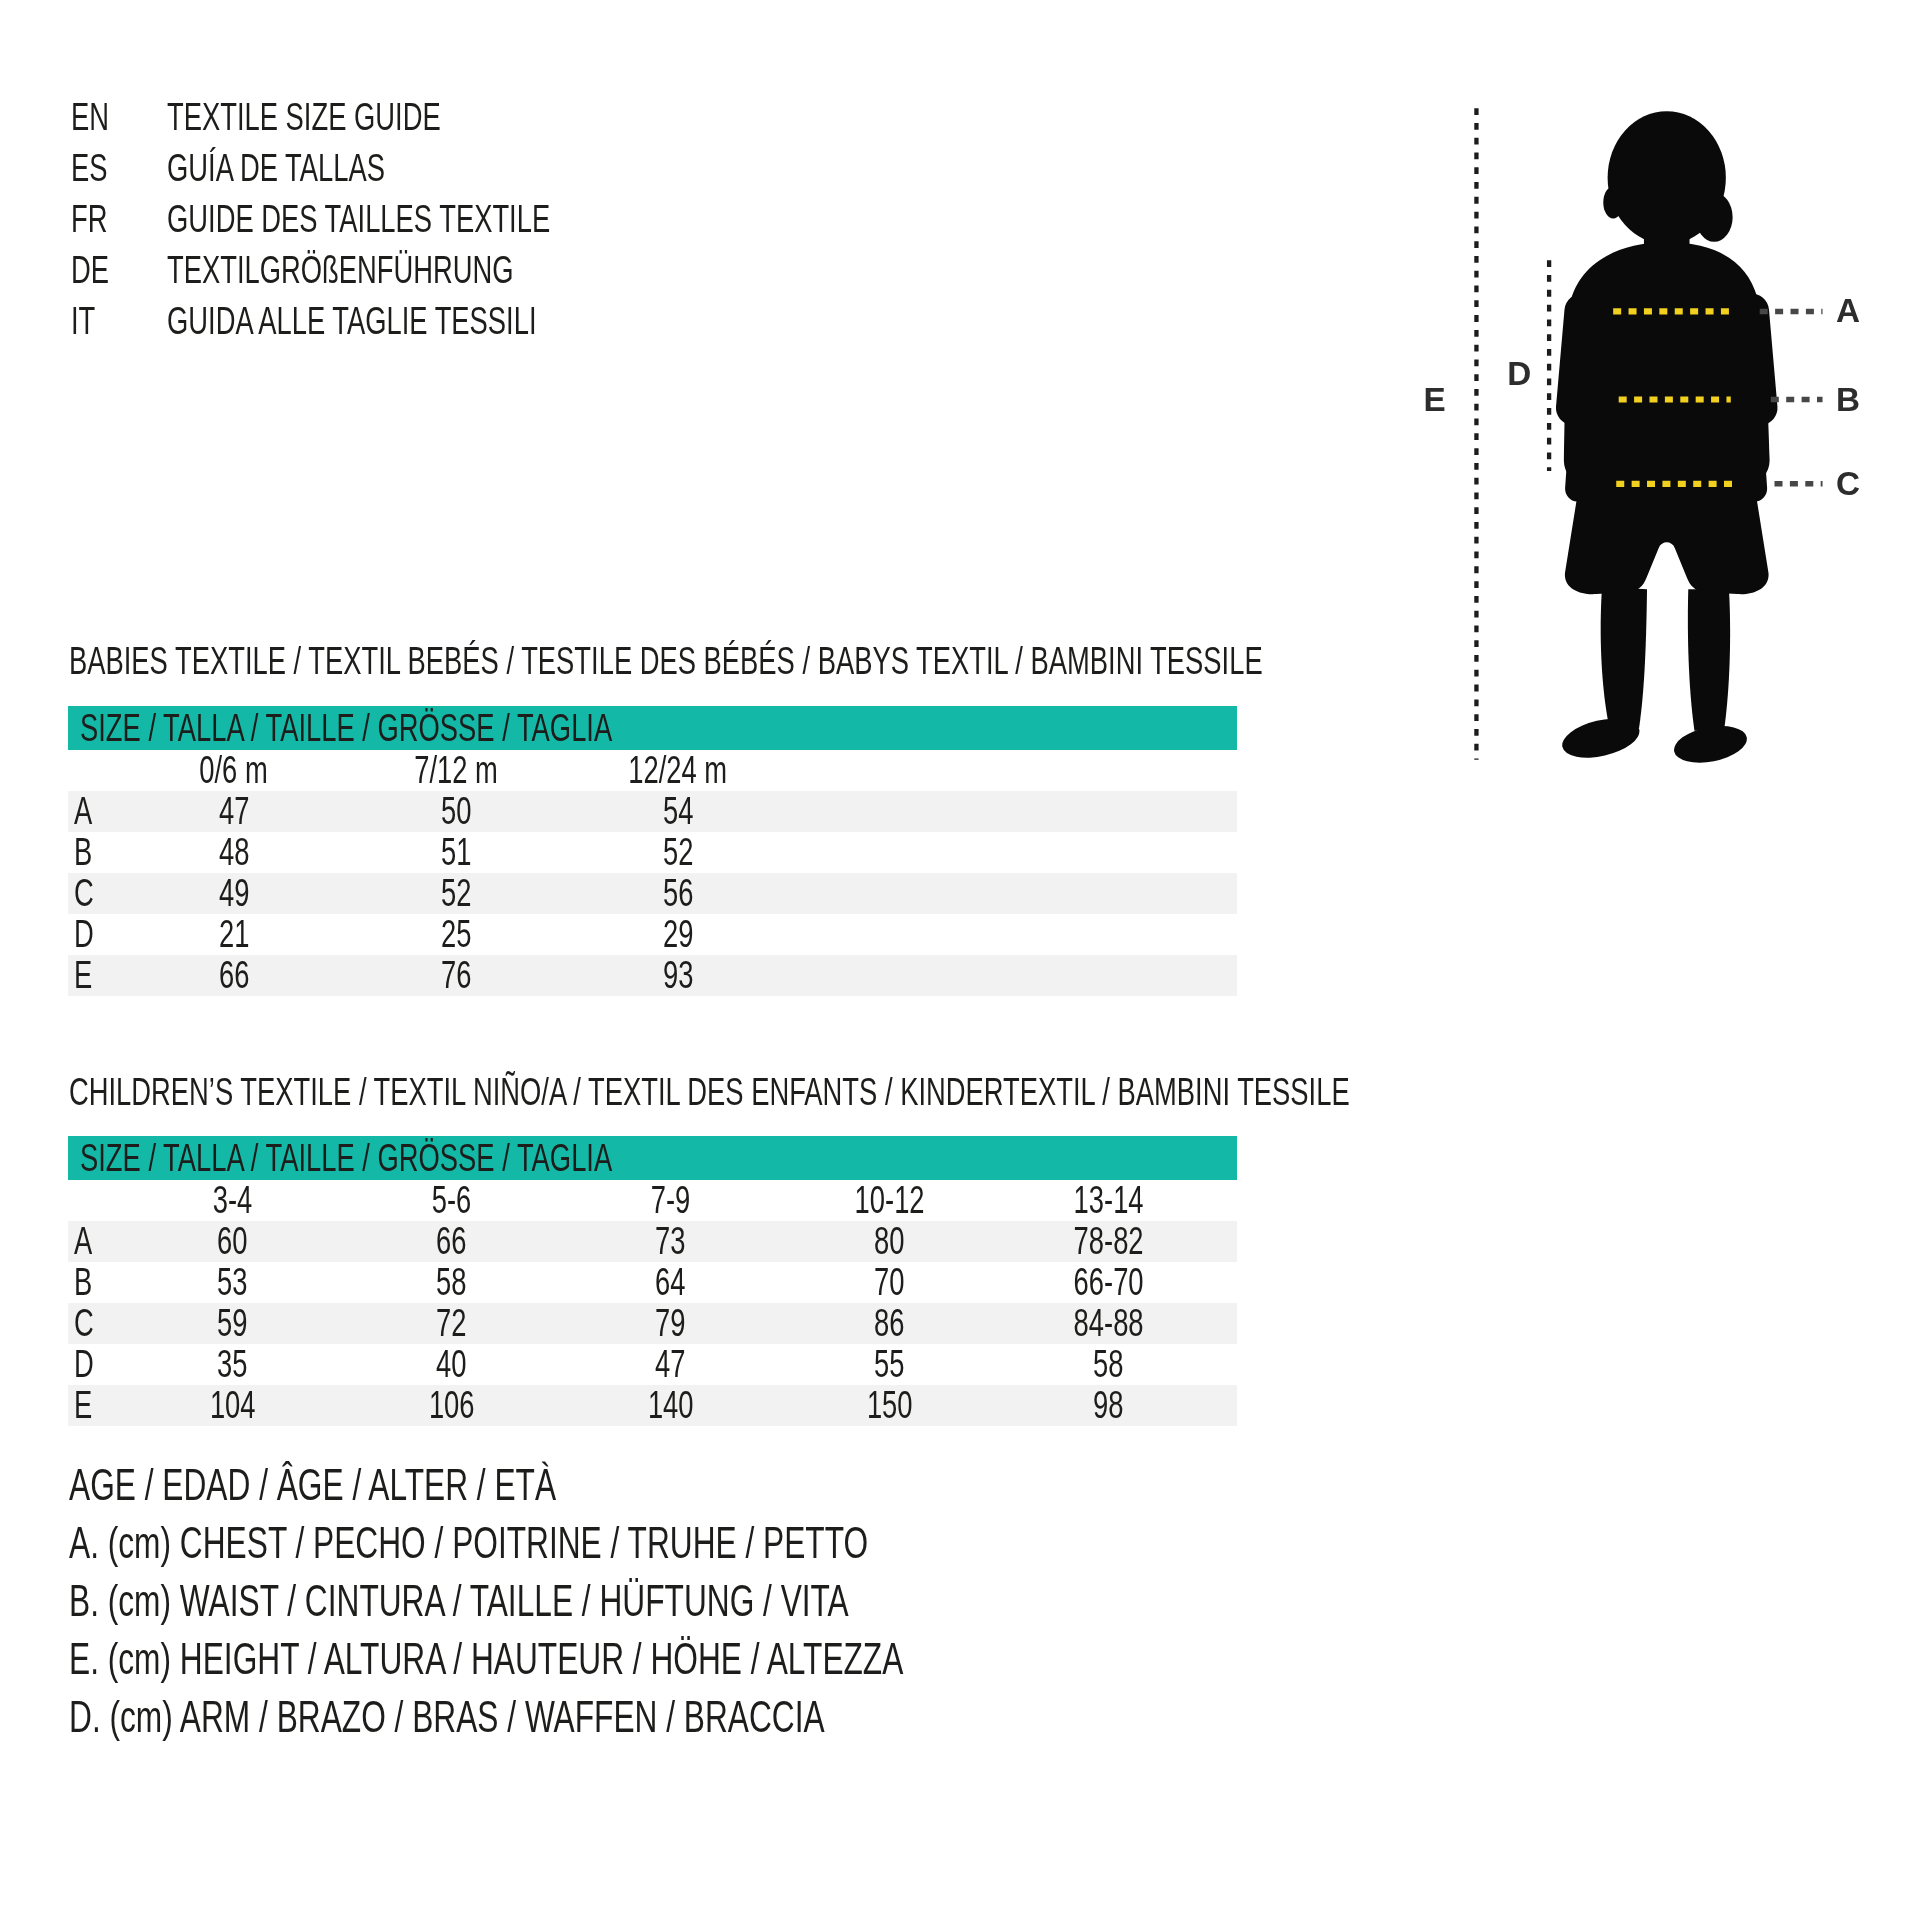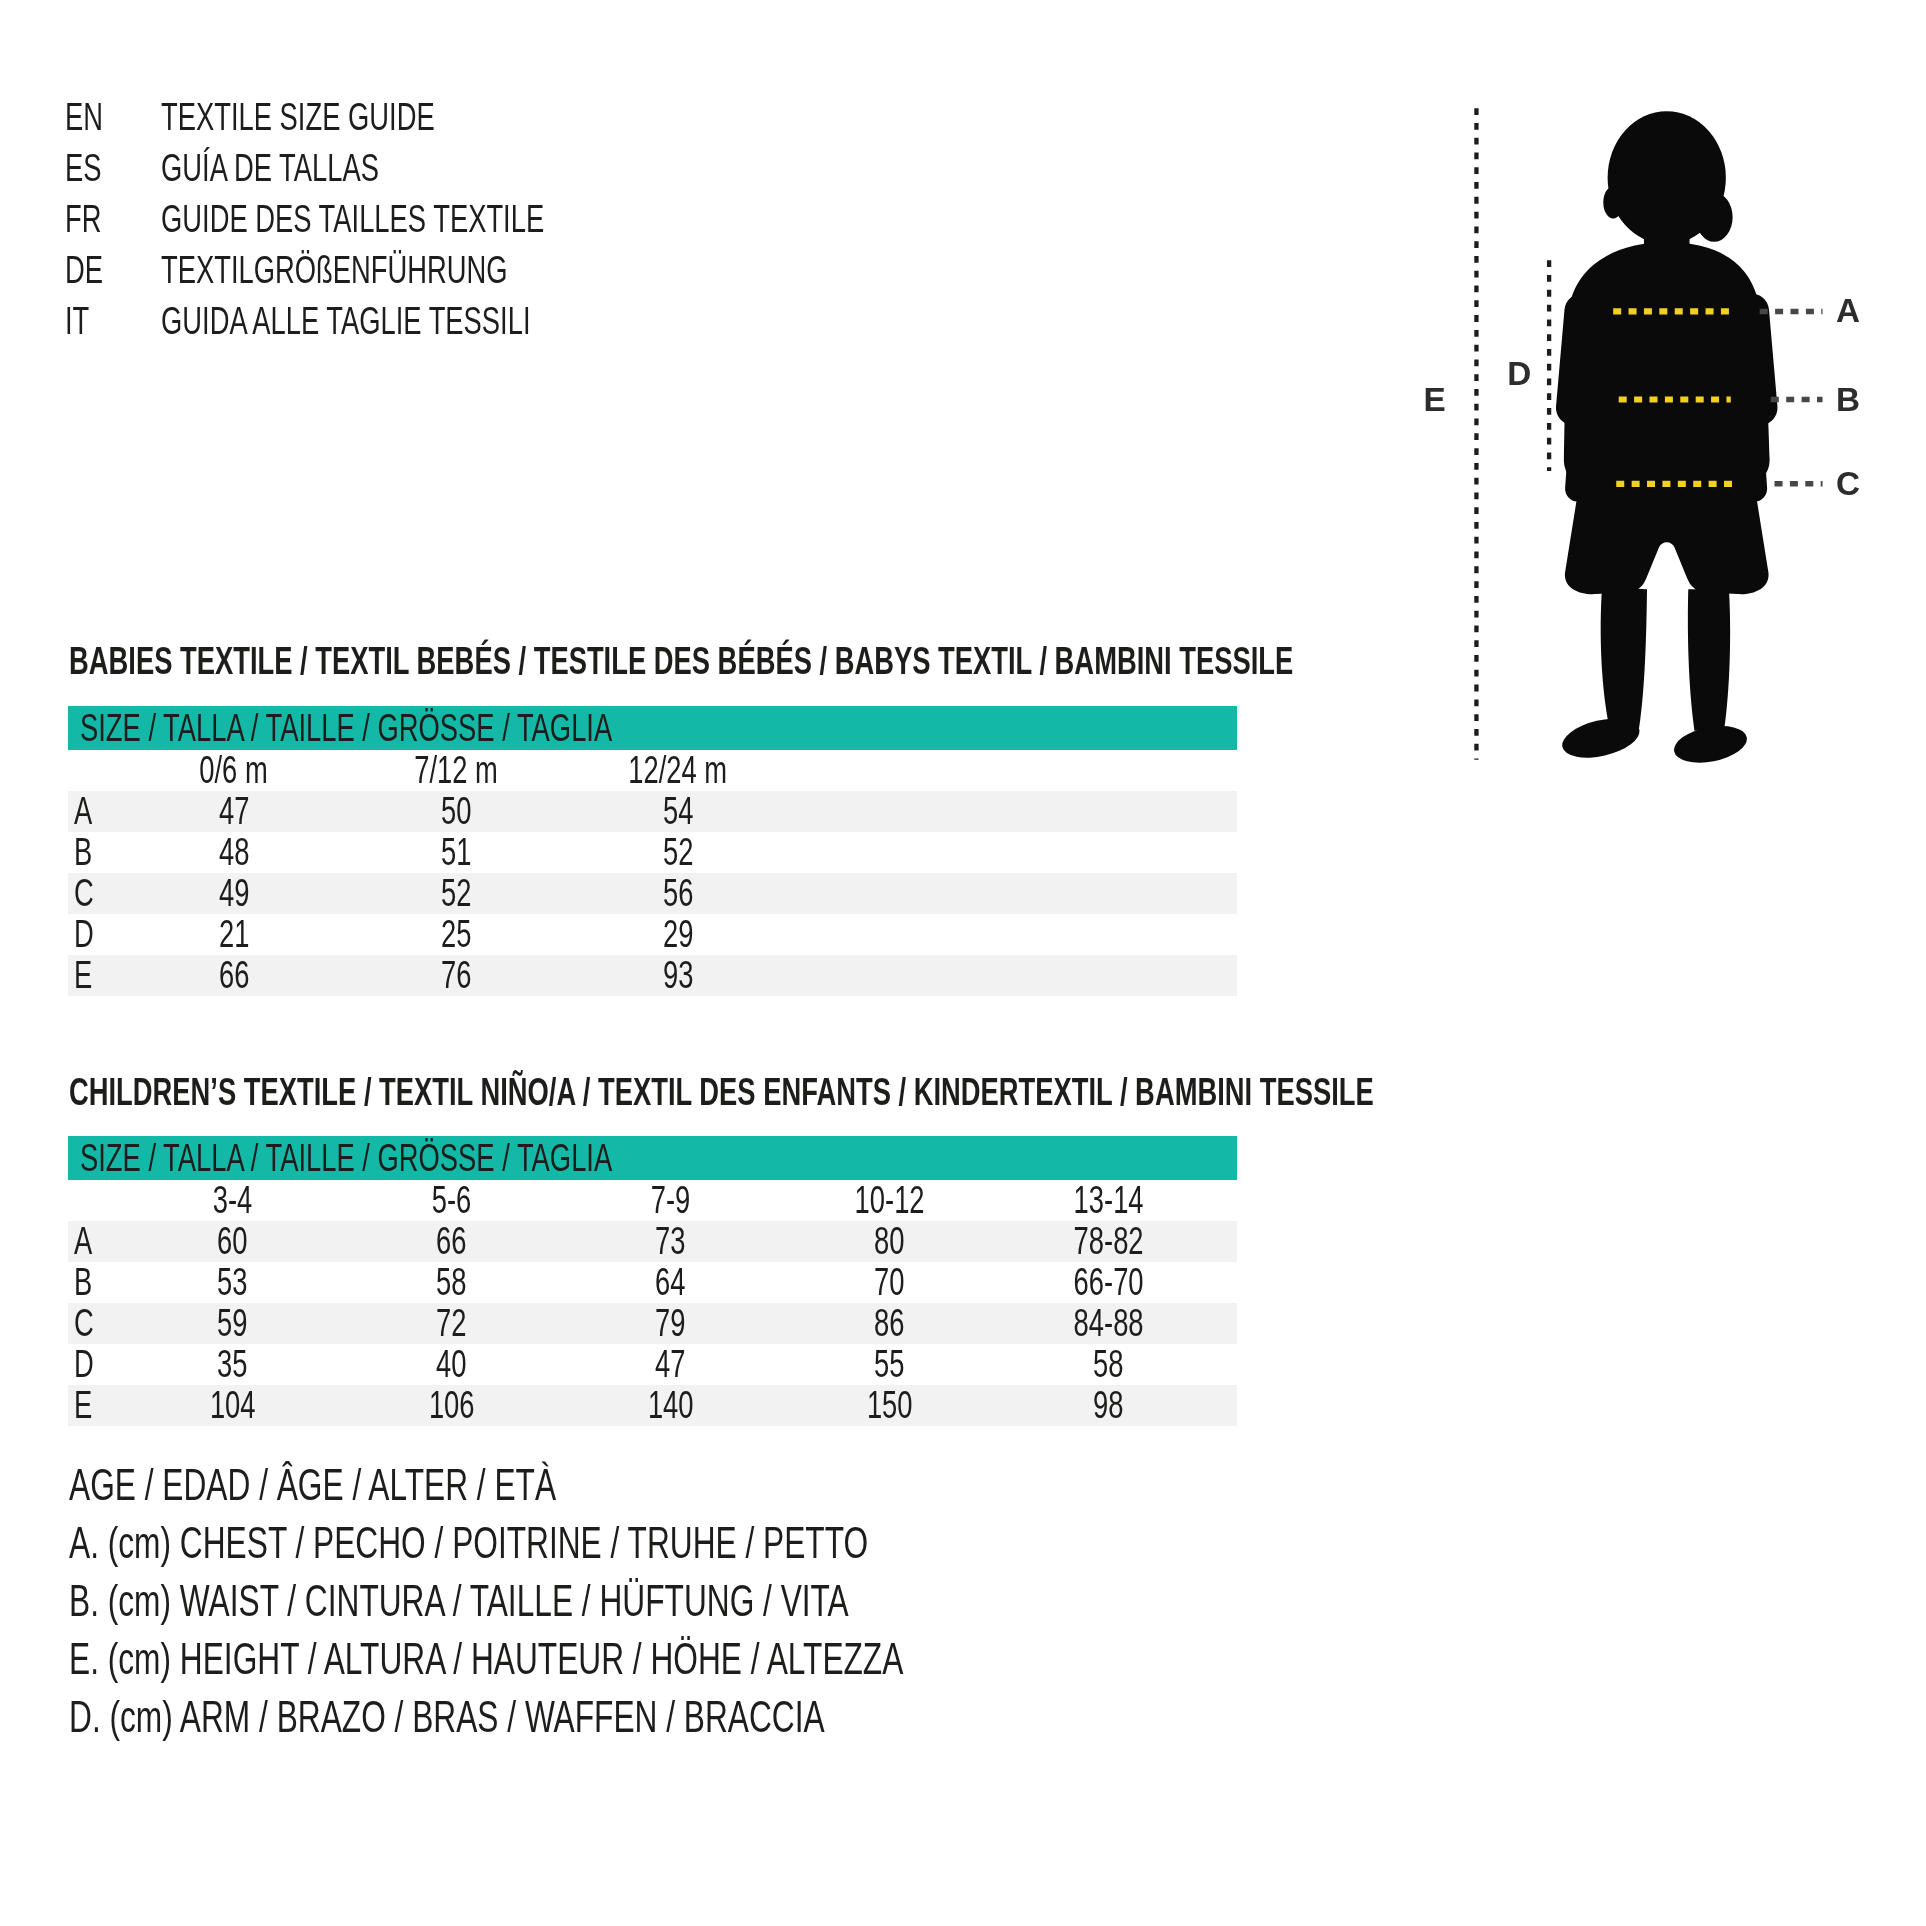--- a/index.html
+++ b/index.html
@@ -7,26 +7,26 @@
     width:1926px;height:1926px;position:relative;overflow:hidden;
     background:#ffffff;color:#1d1d1b;
     font-family:"Liberation Sans", sans-serif;
   }
   
   .cd,.cdc{display:inline-block;white-space:nowrap}
   .cd{transform:scaleX(.72);transform-origin:0 50%}
   .cdc{transform:scaleX(.72);transform-origin:50% 50%}
 
   
-  .lang{position:absolute;left:65px;top:92px}
+  .lang{position:absolute;left:71px;top:92px}
   .lrow{display:flex;height:51px;line-height:51px;font-size:38px}
   .lrow .code{width:96px;flex:0 0 auto}
 
   
-  .heading{position:absolute;left:69px;margin:0;font-weight:700;font-size:38px;line-height:41px}
+  .heading{position:absolute;left:69px;margin:0;font-weight:400;font-size:38px;line-height:41px}
   #babies-heading{top:641px}
   #children-heading{top:1072px}
 
   
   .stable{position:absolute;left:68px;width:1169px;font-size:38px}
   #babies-table{top:706px}
   #children-table{top:1136px}
   .band{height:44px;line-height:44px;background:#14b8a6;padding-left:12.3px}
   .trow{display:grid;height:41px;line-height:41px}
   .babies-grid{grid-template-columns:55px 222px 222px 222px auto}

